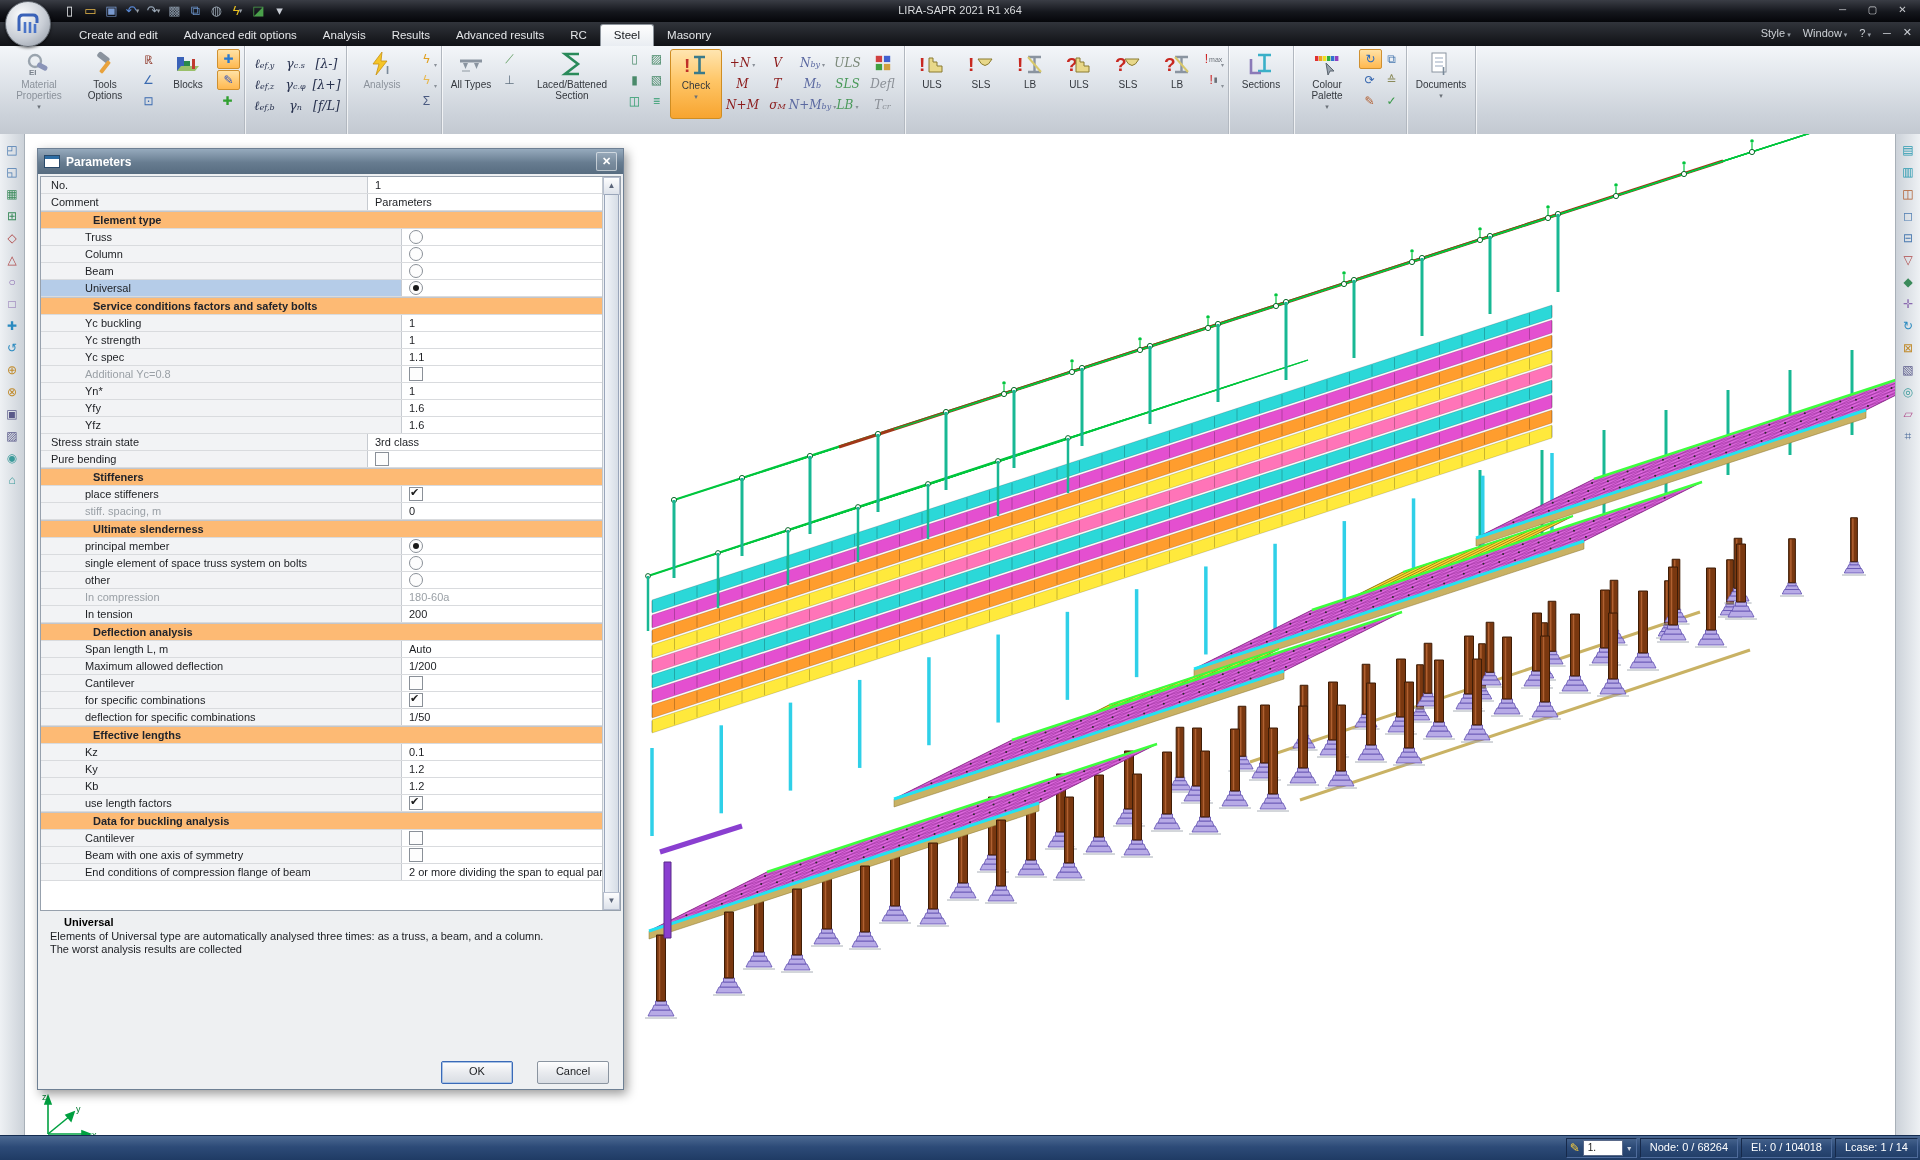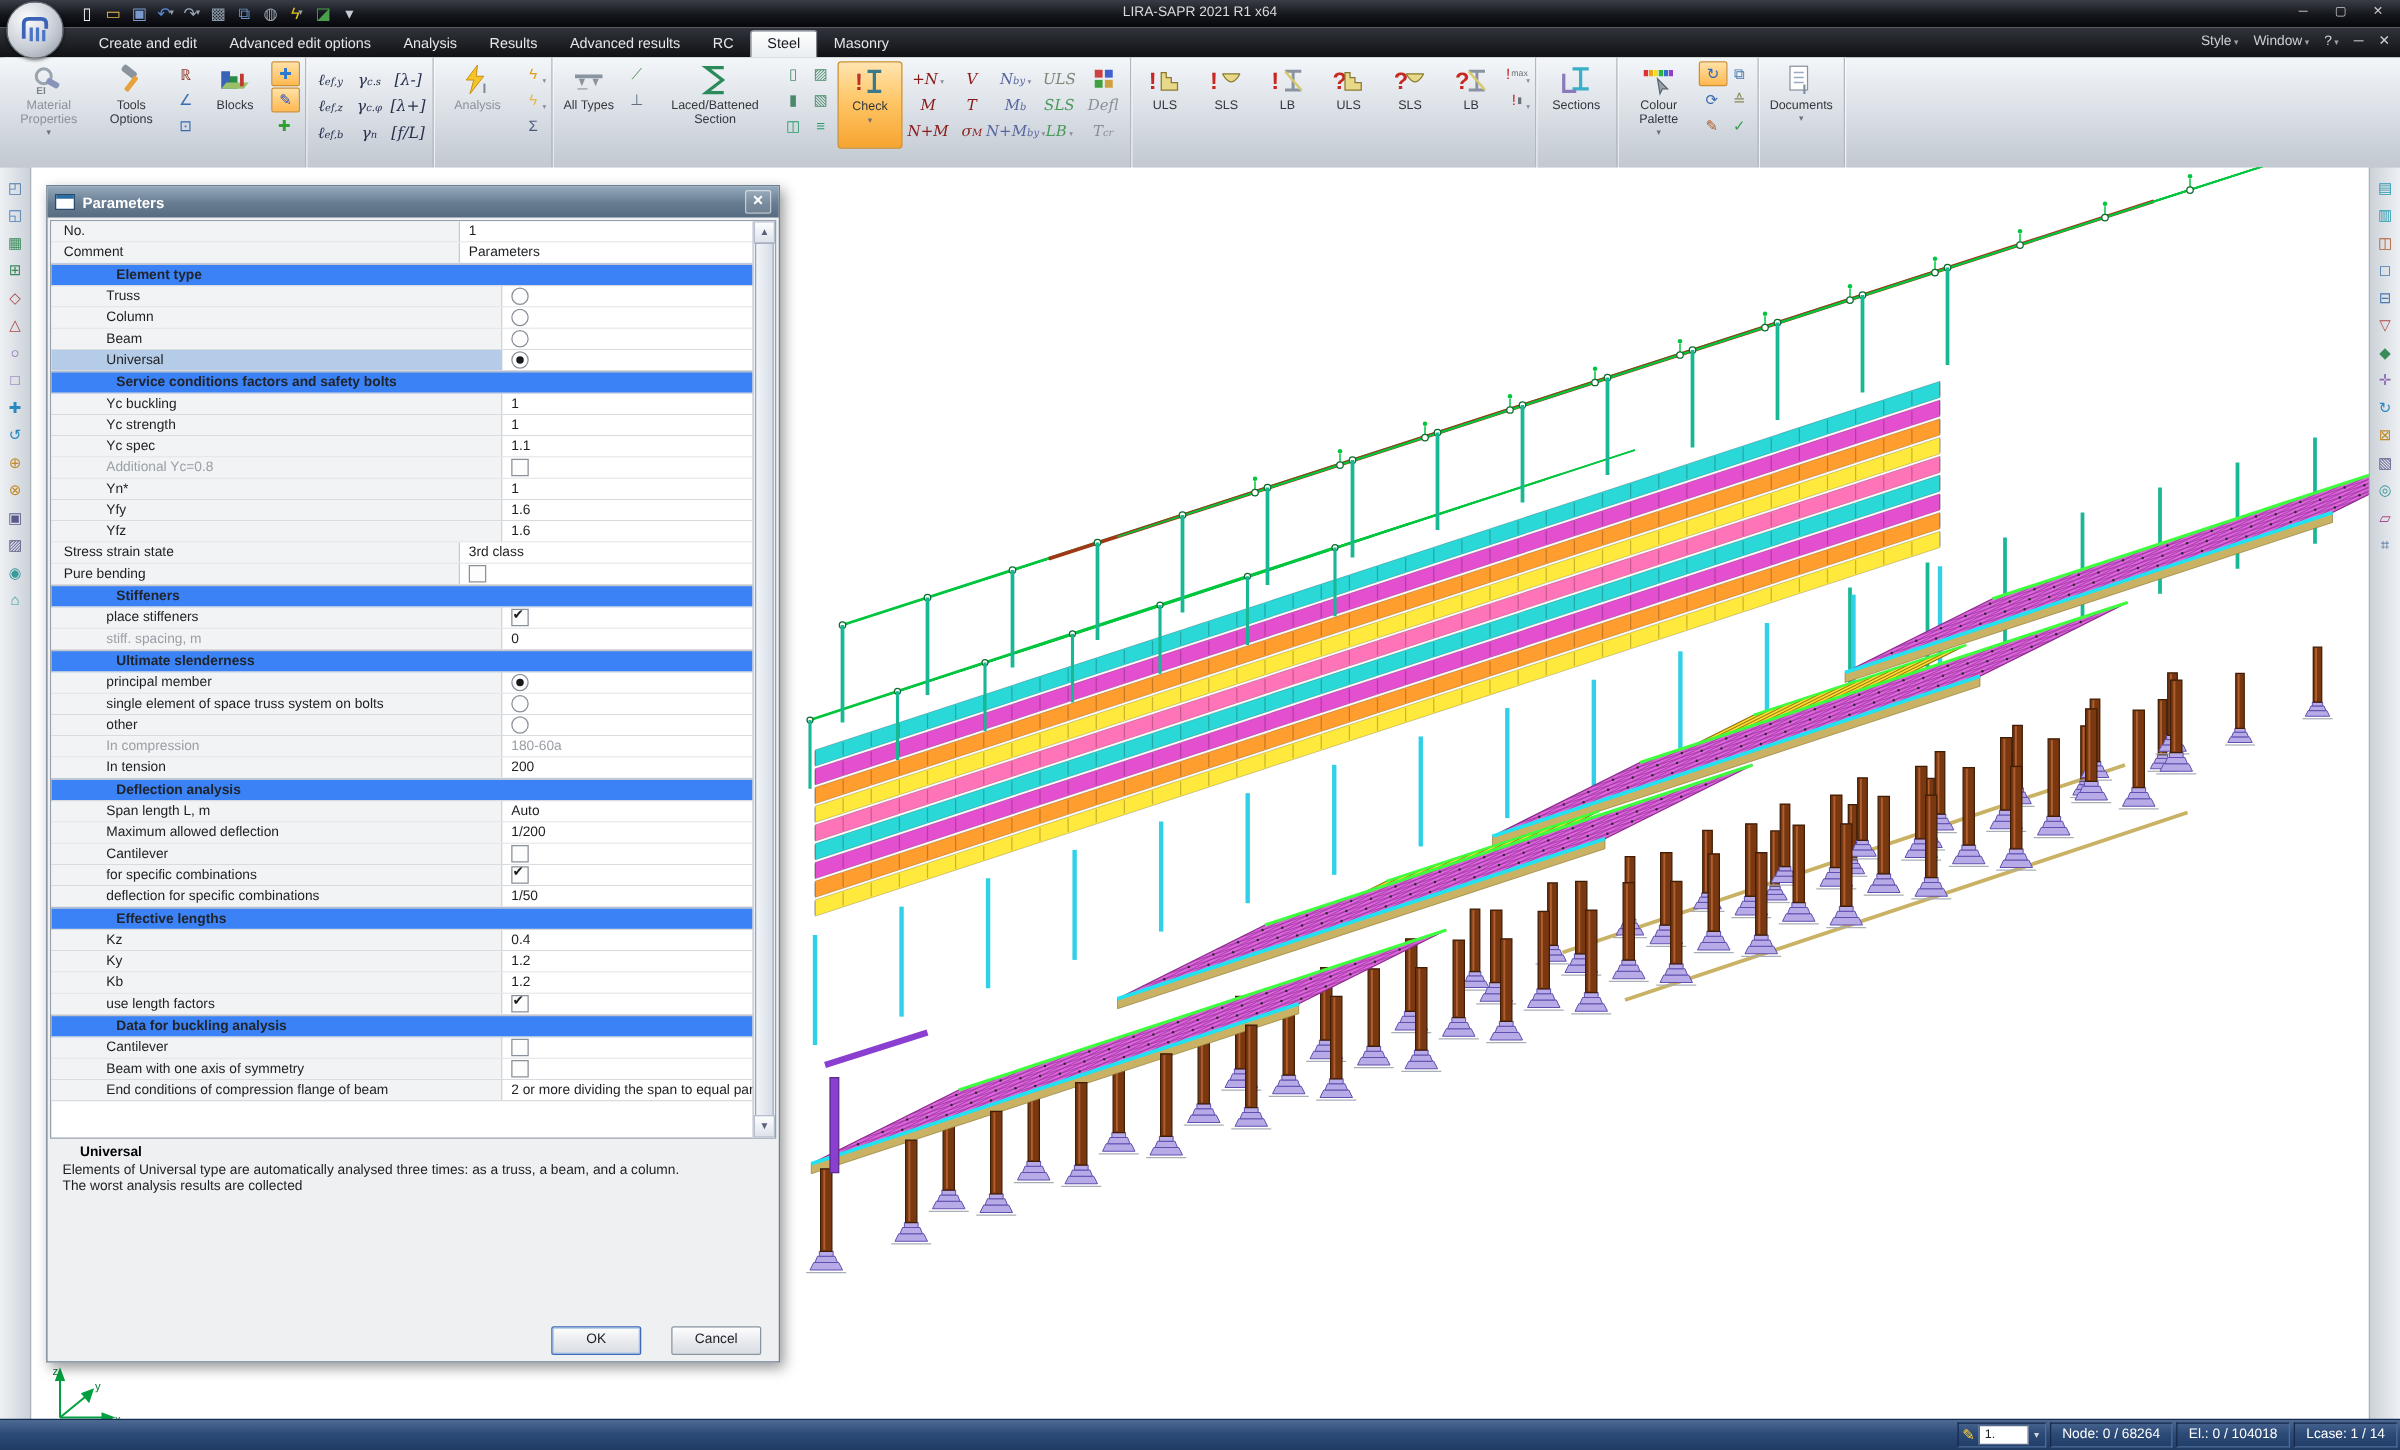--- a/index.html
+++ b/index.html
@@ -84,21 +84,21 @@
   .rows{position:absolute;left:2px;right:2px;top:27px;height:733px;background:#fff;
     border:1px solid #97a1ad;overflow:hidden;}
   .rowlist{position:absolute;left:0;top:0;right:17px;}
   .drow{height:16px;display:flex;border-bottom:1px solid #d9dbde;font-size:11px;color:#1c1e22;}
   .drow .rlabel{width:316px;flex:none;padding-left:10px;display:flex;align-items:center;
     background:#f2f3f5;border-right:1px solid #c6cad0;overflow:hidden;white-space:nowrap;}
   .drow .rlabel.ind{padding-left:44px;}
   .drow .rvalue{flex:1;display:flex;align-items:center;padding-left:7px;background:#fff;
     overflow:hidden;white-space:nowrap;}
   .drow.sel .rlabel{background:#b5cce8;}
-  .drow.sect{display:block;background:#3b82f6;border-top:1px solid #c2c6cc;
+  .drow.sect{display:block;background:#fdba74;border-top:1px solid #c2c6cc;
     font-weight:bold;color:#20242c;line-height:16px;padding-left:52px;}
   .muted{color:#9aa0a6;}
   .radio{width:12px;height:12px;border:1px solid #8a9098;border-radius:50%;background:#fdfdfd;
     position:relative;flex:none;}
   .radio.on::after{content:"";position:absolute;left:3px;top:3px;width:6px;height:6px;
     border-radius:50%;background:#1a1a1a;}
   .cb{width:12px;height:12px;border:1px solid #8a9098;background:#fdfdfd;position:relative;
     flex:none;font-size:11px;line-height:11px;text-align:center;color:#1a1a1a;}
   .cb.on::after{content:"\2714";position:absolute;left:0px;top:-1px;}
   .vsb{position:absolute;right:0;top:0;bottom:0;width:17px;background:#edf0f4;border-left:1px solid #c2c8ce;}
@@ -2086,21 +2086,21 @@
             <div class="rvalue">
               <span>1/50</span>
             </div>
           </div>
           <div class="drow sect">Effective lengths</div>
           <div class="drow">
             <div class="rlabel ind">
               <span>Kz</span>
             </div>
             <div class="rvalue">
-              <span>0.4</span>
+              <span>0.1</span>
             </div>
           </div>
           <div class="drow">
             <div class="rlabel ind">
               <span>Ky</span>
             </div>
             <div class="rvalue">
               <span>1.2</span>
             </div>
           </div>

